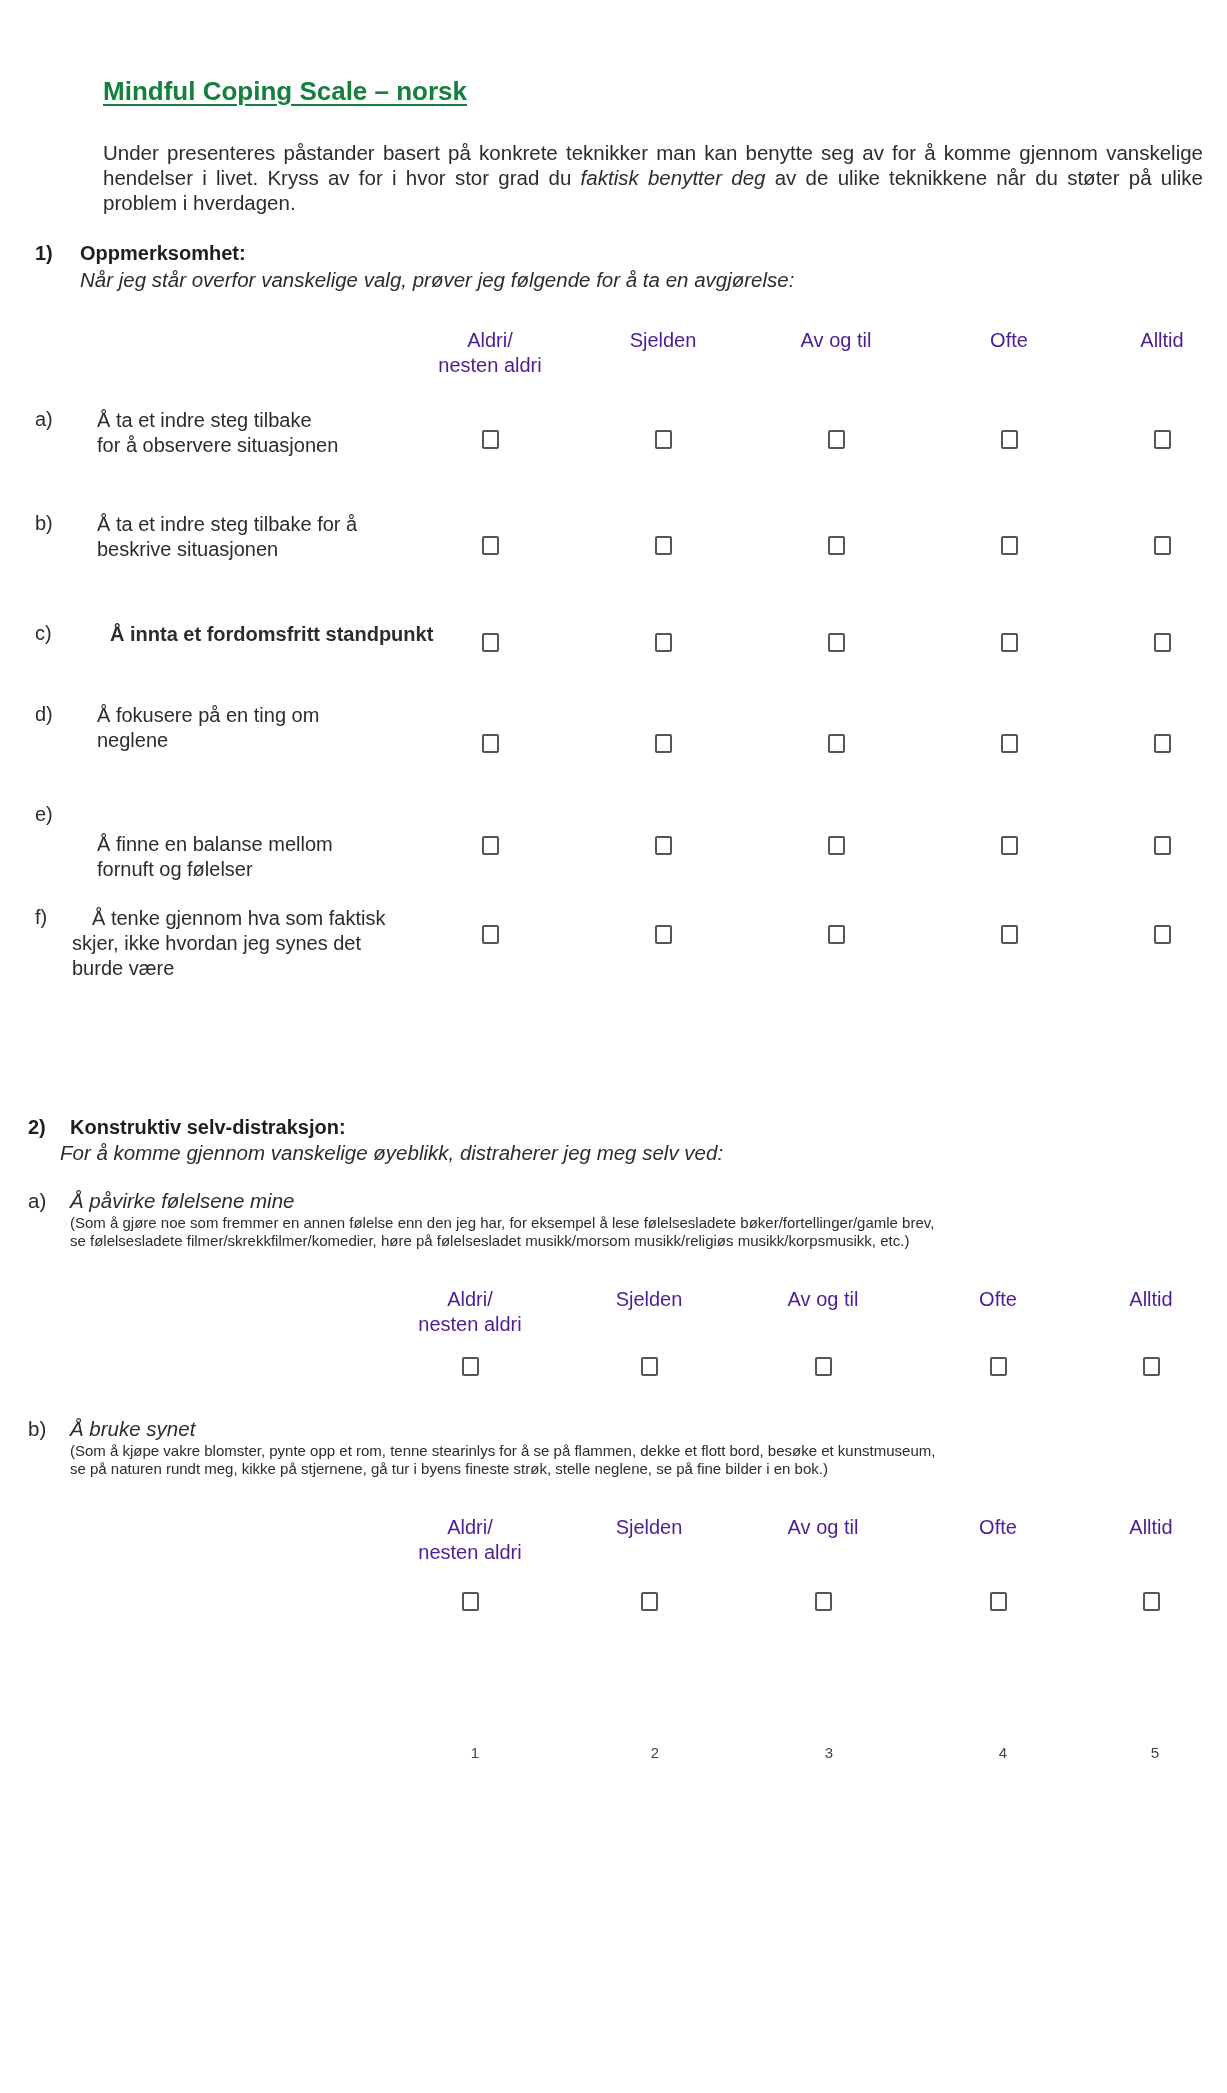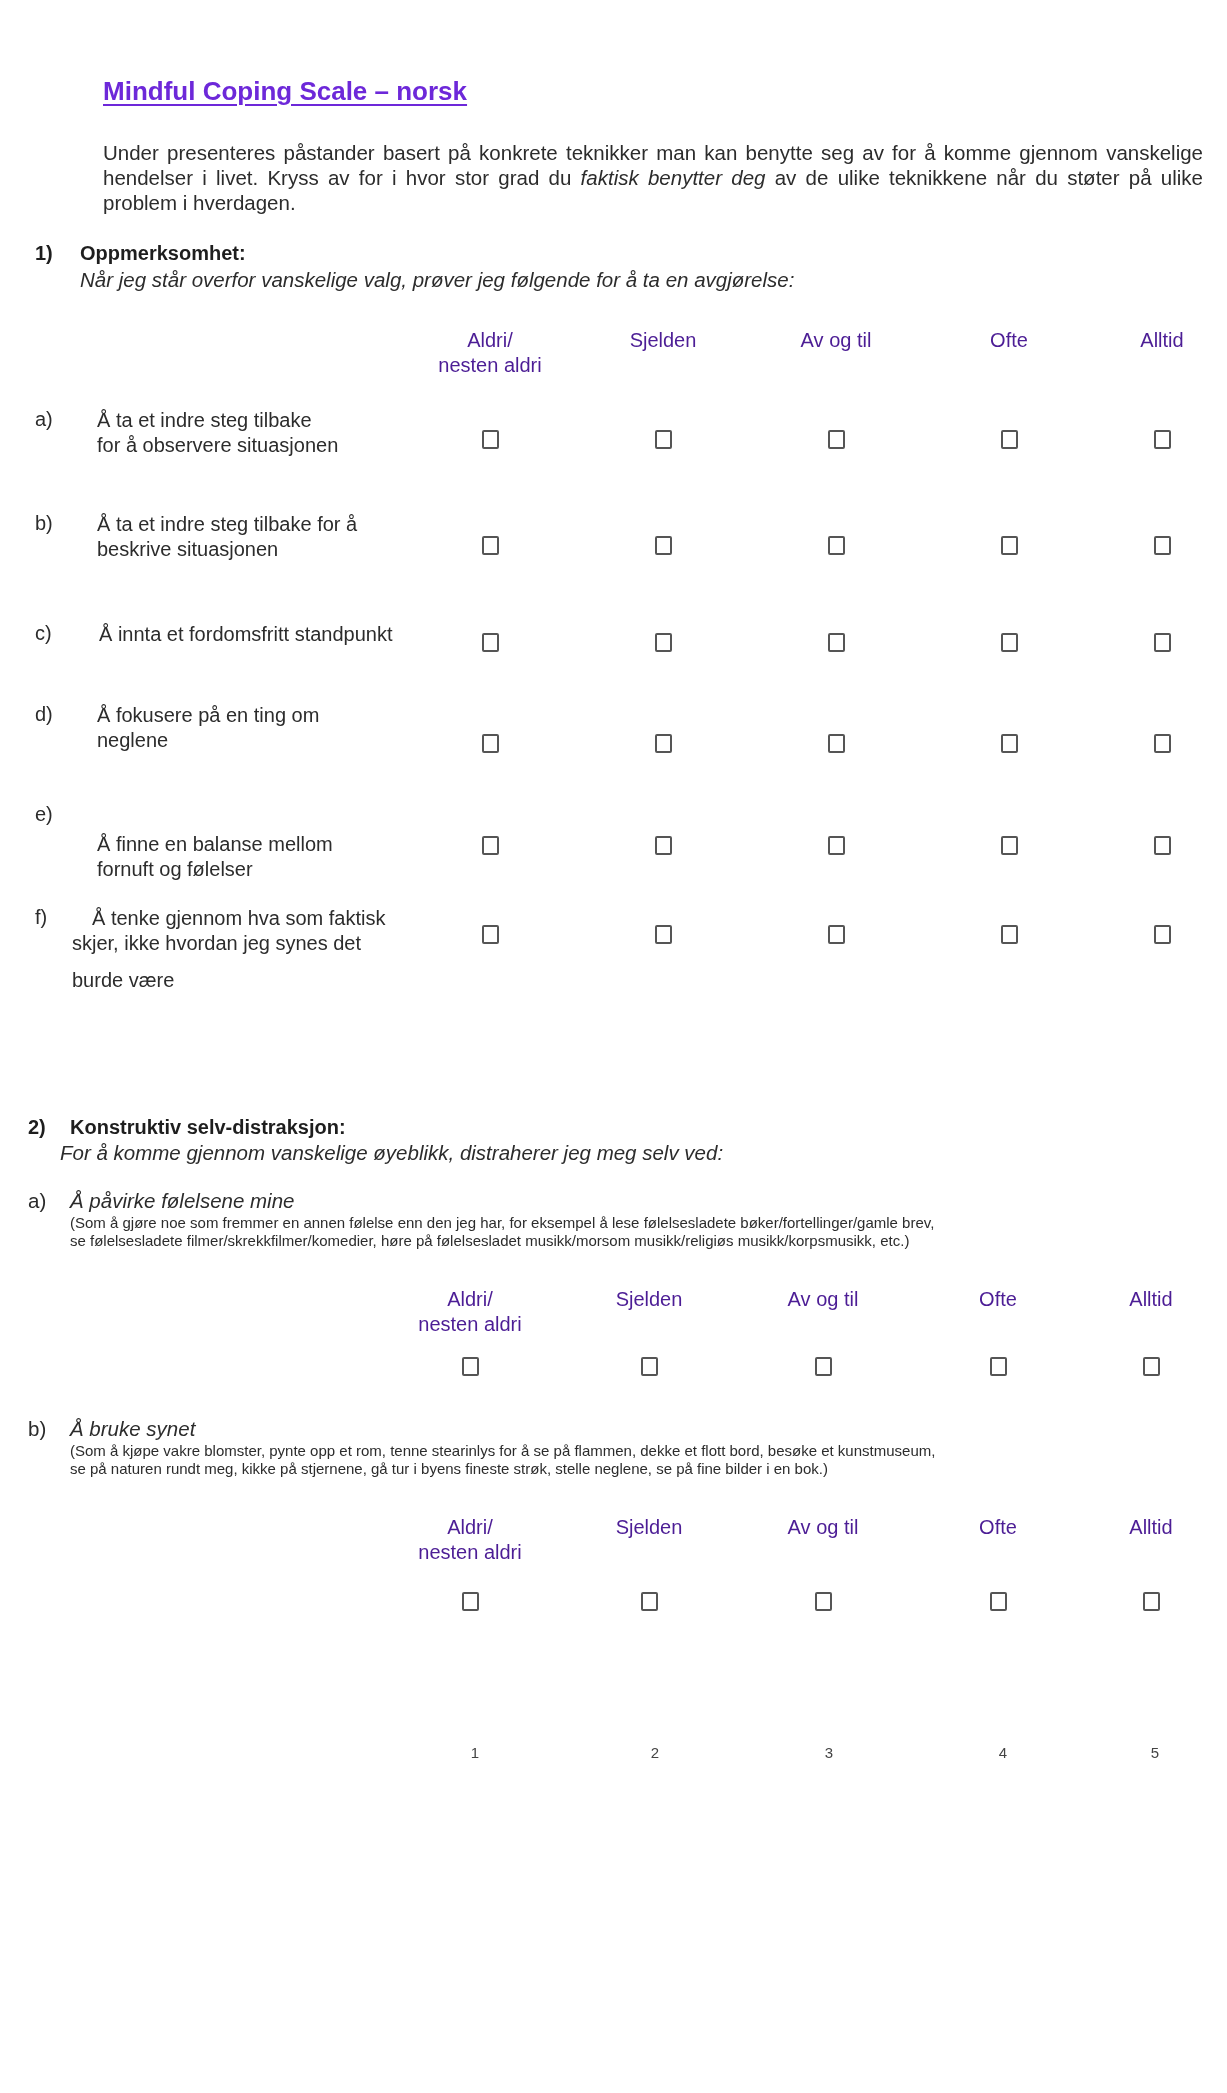--- a/index.html
+++ b/index.html
@@ -3,21 +3,21 @@
 <meta charset="utf-8">
 <style>
   html, body { margin: 0; padding: 0; background: #ffffff; }
   body {
     width: 1227px; height: 2093px; position: relative; overflow: hidden;
     font-family: "Liberation Sans", sans-serif; color: #2a2a2a;
   }
   .abs { position: absolute; }
   .title {
     left: 103px; top: 76px; font-size: 26px; font-weight: bold;
-    text-decoration: underline; text-underline-offset: 4px; color: #6d28d9;
+    text-decoration: underline; text-underline-offset: 4px; color: #15803d;
   }
   .intro {
     left: 103px; top: 140px; width: 1100px; font-size: 20.5px; line-height: 25px;
     text-align: justify; color: #2c2c2c;
   }
   .intro i { }
   .sec-num { font-size: 20px; font-weight: bold; color: #1e1e1e; }
   .sec-title { font-size: 20px; font-weight: bold; color: #1e1e1e; }
   .sec-sub { font-size: 20.5px; font-style: italic; color: #2c2c2c; }
   .col-label {
@@ -94,21 +94,21 @@
     </div>
     <div id="s1-box-1">
       <div class="cb" role="checkbox" aria-checked="false" style="left: 482px; top: 536px;"></div>
       <div class="cb" role="checkbox" aria-checked="false" style="left: 655px; top: 536px;"></div>
       <div class="cb" role="checkbox" aria-checked="false" style="left: 828px; top: 536px;"></div>
       <div class="cb" role="checkbox" aria-checked="false" style="left: 1001px; top: 536px;"></div>
       <div class="cb" role="checkbox" aria-checked="false" style="left: 1154px; top: 536px;"></div>
     </div>
     <div>
       <div class="item-letter" style="left: 35px; top: 622px;">c)</div>
-      <div class="item-text" style="left: 99px; top: 622px;">
+      <div class="item-text" style="left: 110px; top: 622px; font-weight: bold;">
         <div>Å innta et fordomsfritt standpunkt</div>
       </div>
     </div>
     <div id="s1-box-2">
       <div class="cb" role="checkbox" aria-checked="false" style="left: 482px; top: 633px;"></div>
       <div class="cb" role="checkbox" aria-checked="false" style="left: 655px; top: 633px;"></div>
       <div class="cb" role="checkbox" aria-checked="false" style="left: 828px; top: 633px;"></div>
       <div class="cb" role="checkbox" aria-checked="false" style="left: 1001px; top: 633px;"></div>
       <div class="cb" role="checkbox" aria-checked="false" style="left: 1154px; top: 633px;"></div>
     </div>
@@ -138,21 +138,21 @@
       <div class="cb" role="checkbox" aria-checked="false" style="left: 655px; top: 836px;"></div>
       <div class="cb" role="checkbox" aria-checked="false" style="left: 828px; top: 836px;"></div>
       <div class="cb" role="checkbox" aria-checked="false" style="left: 1001px; top: 836px;"></div>
       <div class="cb" role="checkbox" aria-checked="false" style="left: 1154px; top: 836px;"></div>
     </div>
     <div>
       <div class="item-letter" style="left: 35px; top: 906px;">f)</div>
       <div class="item-text" style="left: 92px; top: 906px;">
         <div>Å tenke gjennom hva som faktisk</div>
         <div style="margin-left: -20px;">skjer, ikke hvordan jeg synes det</div>
-        <div style="margin-left: -20px; margin-top: 12px;">burde være</div>
+        <div style="margin-left: -20px;">burde være</div>
       </div>
     </div>
     <div id="s1-box-5">
       <div class="cb" role="checkbox" aria-checked="false" style="left: 482px; top: 925px;"></div>
       <div class="cb" role="checkbox" aria-checked="false" style="left: 655px; top: 925px;"></div>
       <div class="cb" role="checkbox" aria-checked="false" style="left: 828px; top: 925px;"></div>
       <div class="cb" role="checkbox" aria-checked="false" style="left: 1001px; top: 925px;"></div>
       <div class="cb" role="checkbox" aria-checked="false" style="left: 1154px; top: 925px;"></div>
     </div>
   </div>

